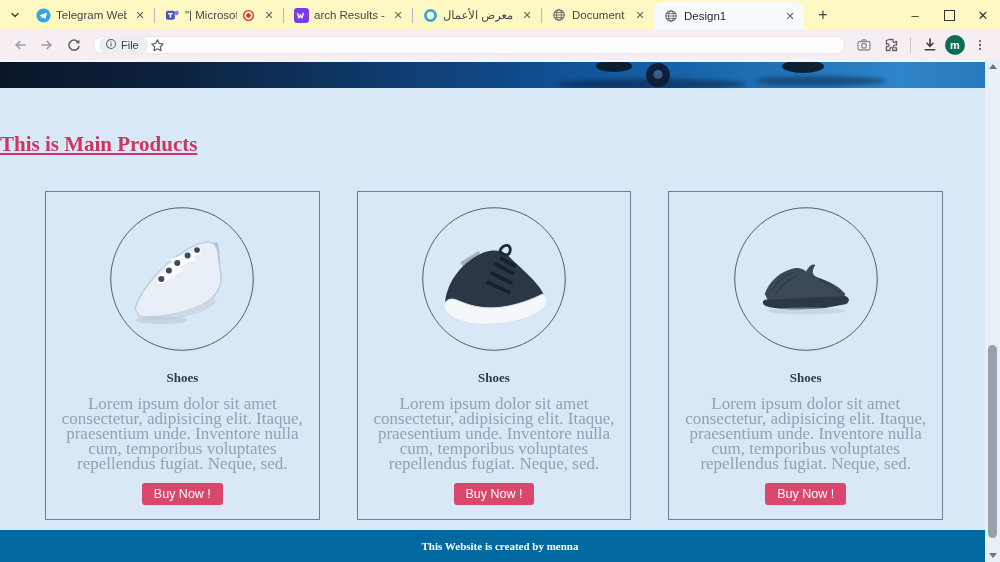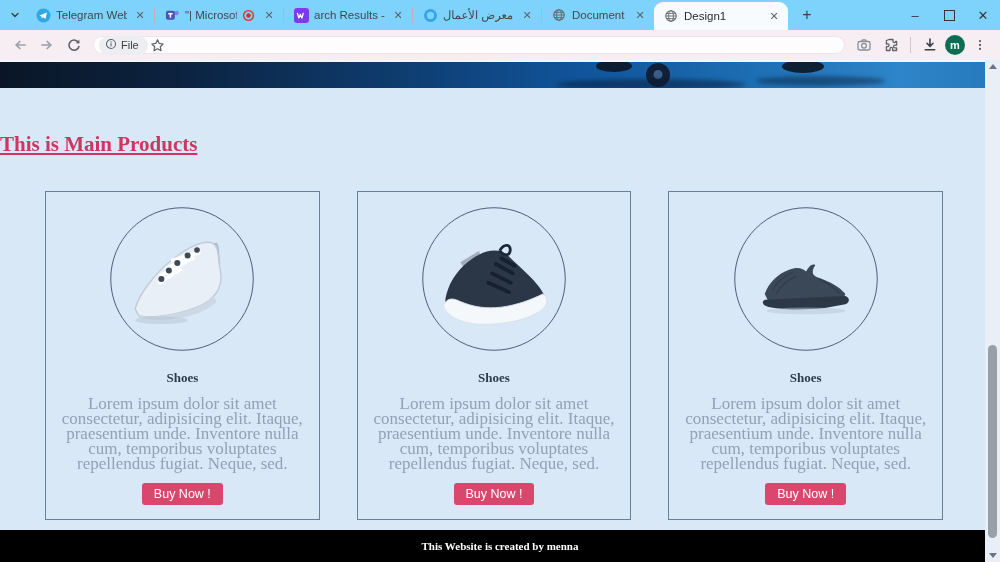--- a/index.html
+++ b/index.html
@@ -3,21 +3,21 @@
 <meta charset="utf-8">
 <style>
   html,body{margin:0;padding:0;}
   body{
     width:1000px;height:562px;overflow:hidden;
     font-family:"Liberation Sans", sans-serif;
     background:#d9e8f6;position:relative;
   }
   
   .tabstrip{
-    height:30px;background:#7dd3fc;display:flex;align-items:center;
+    height:30px;background:#fef9c3;display:flex;align-items:center;
     padding-left:4px;box-sizing:border-box;
   }
   .tab-search{width:22px;height:22px;display:flex;align-items:center;justify-content:center;border-radius:50%;}
   .tab{
     display:flex;align-items:center;gap:5px;height:30px;
     padding:0 6px 0 9px;box-sizing:border-box;font-size:11.5px;color:#43474c;
     white-space:nowrap;overflow:hidden;flex:0 0 auto;
   }
   .tab.active{
     background:#f8fbfe;border-radius:9px 9px 0 0;height:28px;align-self:flex-end;color:#27292d;
@@ -90,21 +90,21 @@
   }
   .card-desc{
     font-family:"Liberation Serif","DejaVu Serif",serif;
     font-size:17px;line-height:15px;color:#93a1b2;margin:10px 4px 0;
   }
   .buy-btn{
     margin-top:12px;background:#d9476d;color:#ffffff;border:none;border-radius:3px;
     padding:4px 12px;font-family:Liberation Sans, sans-serif;font-size:12.5px;cursor:pointer;
   }
   .footer{
-    position:absolute;left:0;right:0;bottom:0;height:32px;background:#000000;
+    position:absolute;left:0;right:0;bottom:0;height:32px;background:#0369a1;
     display:flex;align-items:center;justify-content:center;
     font-family:"Liberation Serif","DejaVu Serif",serif;
     font-size:11px;font-weight:bold;color:#ffffff;
   }
   
   .scrollbar{position:absolute;top:0;right:0;bottom:0;width:15px;background:#e9eff7;}
   .sb-btn{position:absolute;left:0;width:15px;height:13px;display:flex;align-items:center;justify-content:center;}
   .sb-up{top:0;}
   .sb-down{bottom:0;}
   .tri-up{width:0;height:0;border-left:4px solid transparent;border-right:4px solid transparent;border-bottom:5px solid #6b7480;}
@@ -181,21 +181,21 @@
       <svg width="14" height="14" viewBox="0 0 16 16" fill="none" stroke="#5f6368">
           <circle cx="8" cy="8" r="6" stroke-width="1.2"></circle>
           <ellipse cx="8" cy="8" rx="2.7" ry="6" stroke-width="1"></ellipse>
           <path d="M2.2 8h11.6M3.1 5h9.8M3.1 11h9.8" stroke-width="1"></path>
         </svg>
     </span>
     <span class="tab-title">Document</span>
     <span class="tab-close">✕</span>
   </div>
 
-  <div class="tab active" style="width:134px">
+  <div class="tab active" style="width:150px">
     <span class="favicon">
       <svg width="14" height="14" viewBox="0 0 16 16" fill="none" stroke="#5f6368">
           <circle cx="8" cy="8" r="6" stroke-width="1.2"></circle>
           <ellipse cx="8" cy="8" rx="2.7" ry="6" stroke-width="1"></ellipse>
           <path d="M2.2 8h11.6M3.1 5h9.8M3.1 11h9.8" stroke-width="1"></path>
         </svg>
     </span>
     <span class="tab-title">Design1</span>
     <span class="tab-close">✕</span>
   </div>

